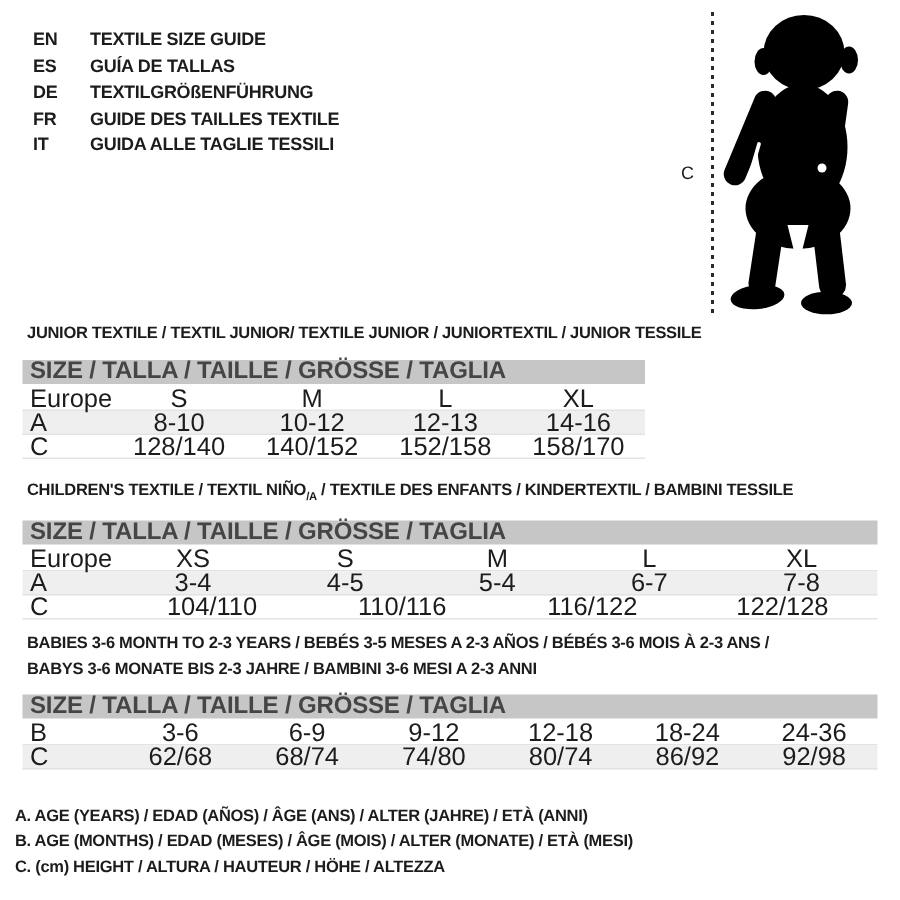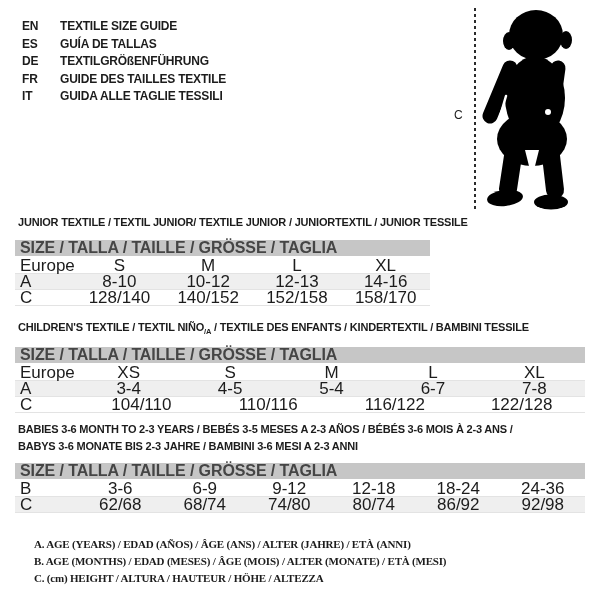--- a/index.html
+++ b/index.html
@@ -37,21 +37,21 @@
   .size-bar{height:16px;line-height:16px;background:#c6c6c6;color:#454545;
     font-size:16px;font-weight:700;letter-spacing:-0.1px;padding-left:5px;margin-bottom:2px;}
   .tbl-row{display:flex;height:15px;line-height:15px;font-size:17px;border-bottom:1px solid #e3e3e3;}
   .tbl-row.shaded{background:#efefef;}
   .tbl-row .lab{padding-left:5px;}
   .tbl-junior .lab{width:55px;}
   .tbl-children .lab,.tbl-babies .lab{width:58px;}
   .tbl-row .val{flex:1;text-align:center;}
 
   
-  .footnotes{left:34px;top:536px;font-family:Liberation Serif, serif;}
+  .footnotes{left:10px;top:536px;}
   .footnote{height:17.2px;line-height:17.2px;font-size:11px;font-weight:700;letter-spacing:-0.2px;white-space:nowrap;}
 </style>
 </head>
 <body>
 
 <div>
 
   <div class="abs lang-list">
     <div class="lang-row">
       <span class="lang-code">EN</span>

